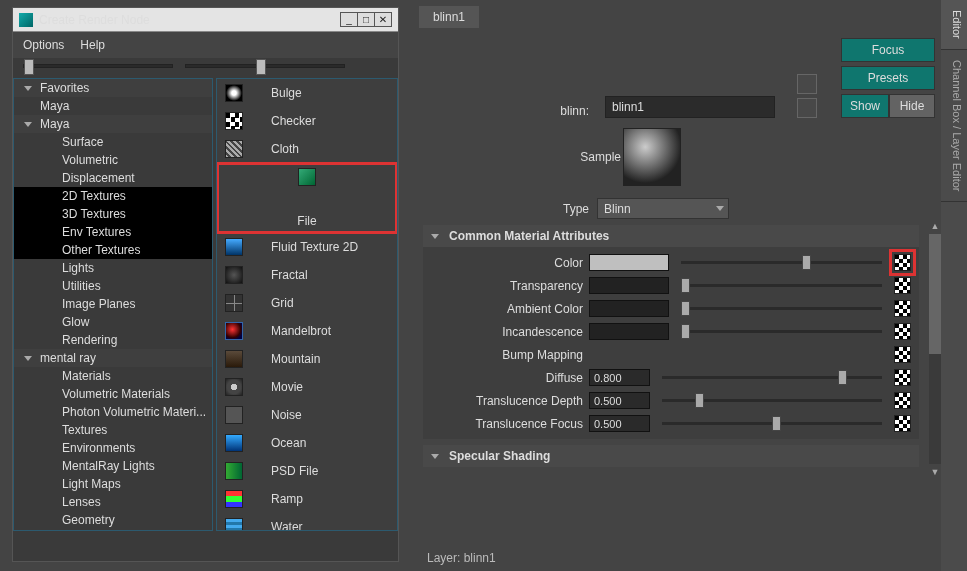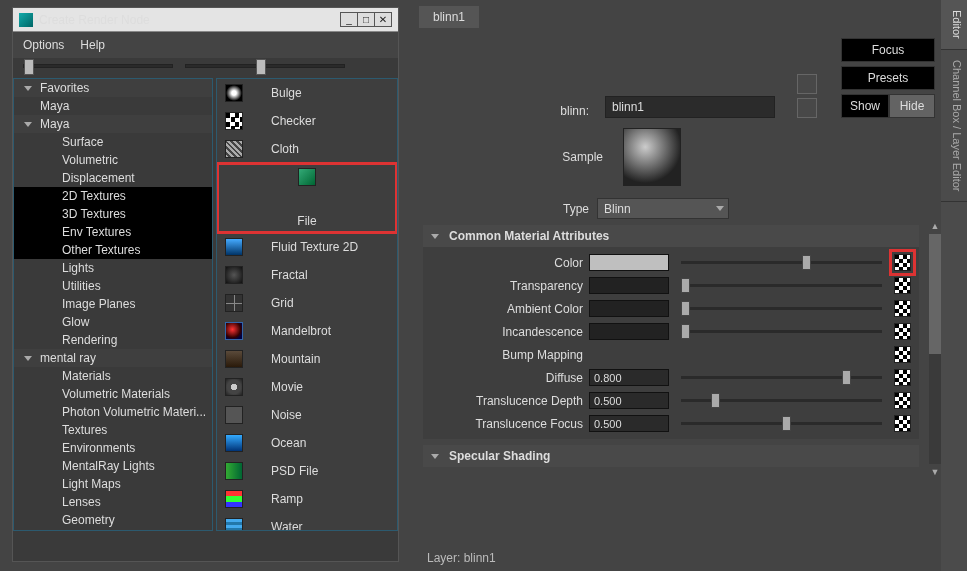--- a/index.html
+++ b/index.html
@@ -55,40 +55,40 @@
 
   
   .right { position:absolute; top:0; left:409px; right:0; height:100%; display:flex; }
   .attr { flex:1; background:#444; padding:6px 6px 0 10px; display:flex; flex-direction:column; position:relative;}
   .tabrow { margin-bottom:10px;}
   .tab { display:inline-block; padding:4px 14px; background:#555; color:#ddd;}
   .toprow { display:flex; align-items:flex-end; gap:16px; margin-bottom:10px; }
   .labelcol { width:170px; text-align:right; padding-top:6px;}
   .namebox { width:170px; height:22px; background:#2b2b2b; border:1px solid #222; color:#ddd; padding:0 6px;}
   .btncol { display:flex; flex-direction:column; gap:4px; margin-left:auto;}
-  .btn { min-width:66px; padding:4px 8px; background:#000000; border:1px solid #333; text-align:center;}
+  .btn { min-width:66px; padding:4px 8px; background:#0f766e; border:1px solid #333; text-align:center;}
   .btn2row { display:flex; gap:0;}
   .btn2row .btn { min-width:46px;}
   .iobtns { display:flex; flex-direction:column; gap:4px; margin:0 6px;}
   .iob { width:20px; height:20px; border:1px solid #666; background:#484848; }
   .swatch { width:58px; height:58px; background:radial-gradient(circle at 38% 32%,#ccc,#222 70%); border:1px solid #222;}
 
   .typerow { display:flex; align-items:center; gap:8px; margin-right:20px;}
   .typerow .labelcol{ padding-top:0;}
   .combo { width:132px; height:21px; background:#555; border:1px solid #333; display:flex; align-items:center; padding:0 6px; position:relative;}
   .combo:after { content:""; position:absolute; right:4px; top:7px; border-width:5px 4px 0 4px; border-style:solid; border-color:#aaa transparent transparent transparent;}
 
   .section { background:#3e3e3e; margin:6px 16px 0 4px; }
   .sechdr { display:flex; align-items:center; gap:6px; background:#494949; padding:4px 8px; font-weight:600;}
   .secbody { padding:4px 0;}
   .proprow { display:flex; align-items:center; gap:6px; padding:3px 8px 3px 0;}
   .proprow .labelcol { width:160px; text-align:right; flex-shrink:0; padding:0;}
   .colorbox { width:80px; height:17px; background:#222; border:1px solid #111;}
   .colorbox.gray { background:#bfbfbf;}
-  .numbox { width:80px; height:17px; background:#2a2a2a; border:1px solid #111; color:#ddd; padding:0 4px; font-size:11px;}
+  .numbox { width:61px; height:17px; background:#2a2a2a; border:1px solid #111; color:#ddd; padding:0 4px; font-size:11px;}
   .slidertrack { flex:1; height:3px; background:#2a2a2a; position:relative; margin:0 6px;}
   .slidertrack .skn { position:absolute; top:-6px; width:9px; height:15px; background:#aaa; border:1px solid #444;}
   .mapbtn { width:17px; height:17px; background:repeating-conic-gradient(#fff 0 25%,#000 0 50%); background-size:8px 8px; border:1px solid #222; flex-shrink:0;}
   .mapbtn.highl { outline:3px solid #d33; outline-offset:2px;}
 
   .scrollbar-v { position:absolute; right:0; top:234px; width:12px; height:230px; background:#3a3a3a;}
   .scrollbar-v .thumb { position:absolute; top:0; width:100%; height:120px; background:#666;}
   .scrolltri { width:12px; height:12px; display:flex; align-items:center; justify-content:center; font-size:9px; color:#aaa; position:absolute;}
 
   .sidecol { width:26px; background:#4b4b4b; display:flex; flex-direction:column; }
@@ -289,21 +289,21 @@
       <div class="btncol">
         <div class="btn">Focus</div>
         <div class="btn">Presets</div>
         <div class="btn2row">
           <div class="btn">Show</div>
           <div class="btn" style="background:#636363">Hide</div>
         </div>
       </div>
     </div>
 
-    <div style="display:flex;align-items:center;justify-content:center;gap:20px;margin-bottom:12px;">
+    <div style="display:flex;align-items:center;justify-content:center;gap:2px;margin-bottom:12px;">
       <div style="width:170px;text-align:right">Sample</div>
       <div class="swatch"></div>
       <div style="width:220px"></div>
     </div>
 
     <div class="typerow">
       <div class="labelcol">Type</div>
       <div class="combo">
           <span>Blinn</span>
         </div>

